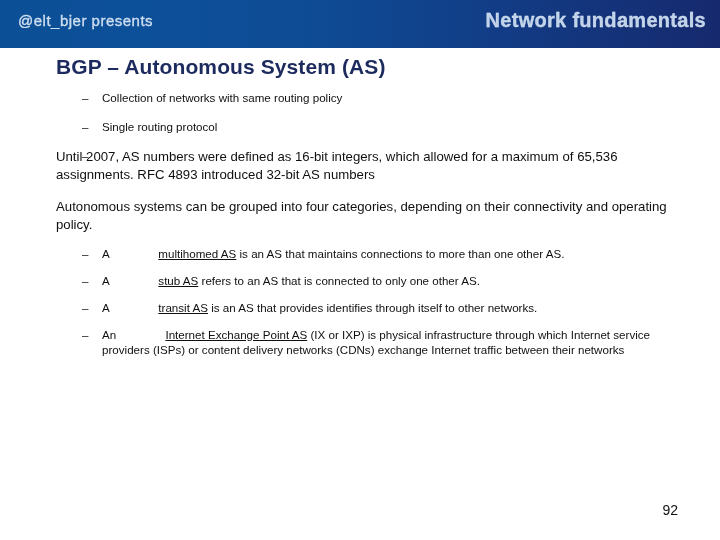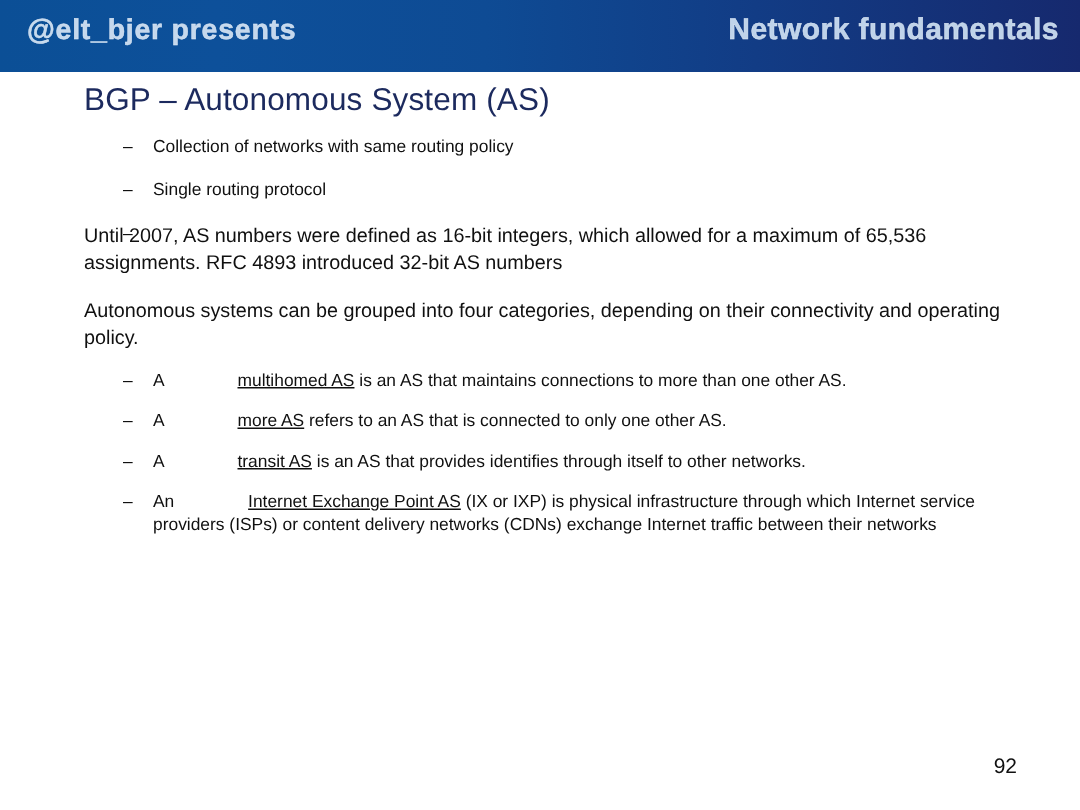--- a/index.html
+++ b/index.html
@@ -27,22 +27,22 @@
     top: 0;
     width: 720px;
     height: 48px;
     background: linear-gradient(to right, #0b4f96 0%, #0d509a 20%, #0e4b94 45%, #123c85 70%, #16296e 100%);
     overflow: hidden;
   }
   .header-left {
     position: absolute;
     left: 18px;
     top: 8px;
-    font-size: 19px;
-    font-weight: bold;
+    font-size: 15px;
+    font-weight: normal;
     letter-spacing: 0.5px;
     color: #cfe0f2;
     white-space: nowrap;
     line-height: 26px;
     -webkit-text-stroke: 0.3px #eaf2fb;
     opacity: 0.95;
   }
   .header-right {
     position: absolute;
     right: 14px;
@@ -56,21 +56,21 @@
     -webkit-text-stroke: 0.3px #eaf2fb;
     opacity: 0.95;
   }
 
   
   .slide-title {
     position: absolute;
     left: 56px;
     top: 55px;
     font-size: 21px;
-    font-weight: normal;
+    font-weight: bold;
     color: #1c2a5e;
     letter-spacing: 0.1px;
     white-space: nowrap;
   }
 
   
   .body {
     position: absolute;
     left: 56px;
     top: 90px;
@@ -161,21 +161,21 @@
 
     <p class="para tight">Autonomous systems can be grouped into four categories, depending on their connectivity and operating policy.</p>
 
     <ul class="sublist cat">
       <li>
         <span class="dash">–</span>
         <span>A </span><u class="term">multihomed AS</u><span> is an AS that maintains connections to more than one other AS.</span>
       </li>
       <li>
         <span class="dash">–</span>
-        <span>A </span><u class="term">more AS</u><span> refers to an AS that is connected to only one other AS.</span>
+        <span>A </span><u class="term">stub AS</u><span> refers to an AS that is connected to only one other AS.</span>
       </li>
       <li>
         <span class="dash">–</span>
         <span>A </span><u class="term">transit AS</u><span> is an AS that provides identifies through itself to other networks.</span>
       </li>
       <li>
         <span class="dash">–</span>
         <span>An </span><u class="term">Internet Exchange Point AS</u><span> (IX or IXP) is physical infrastructure through which Internet service providers (ISPs) or content delivery networks (CDNs) exchange Internet traffic between their networks</span>
       </li>
     </ul>

